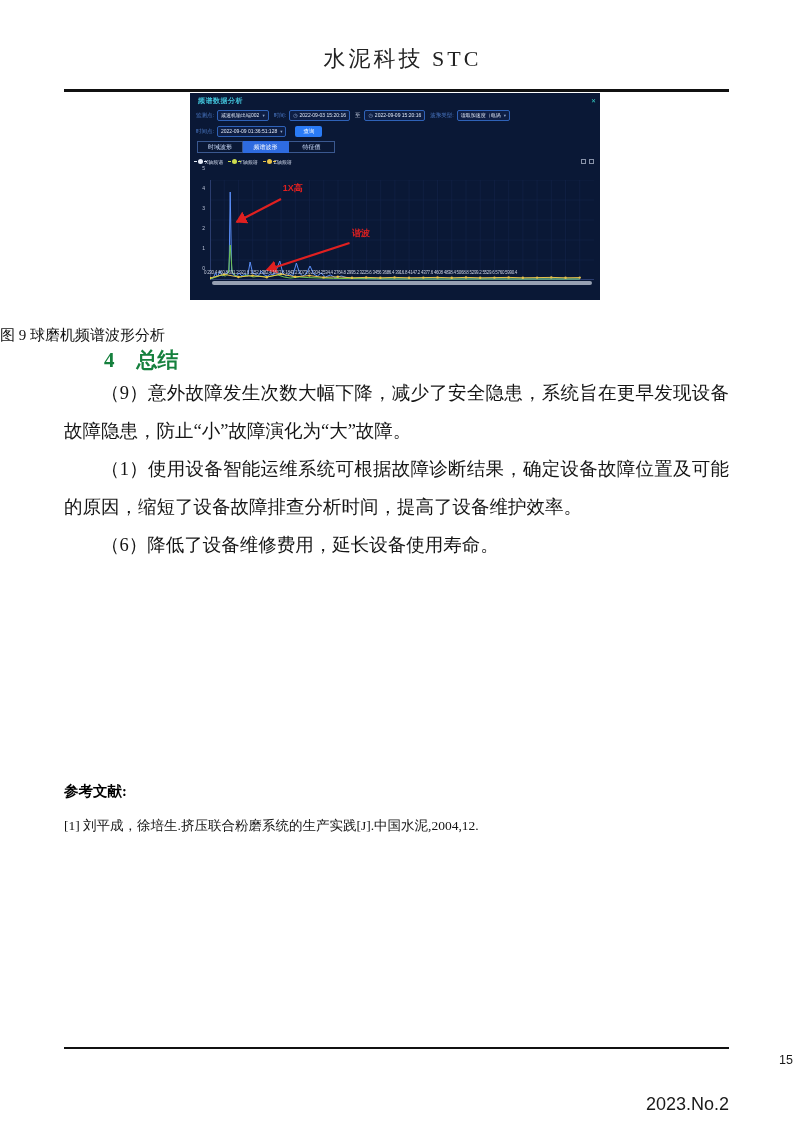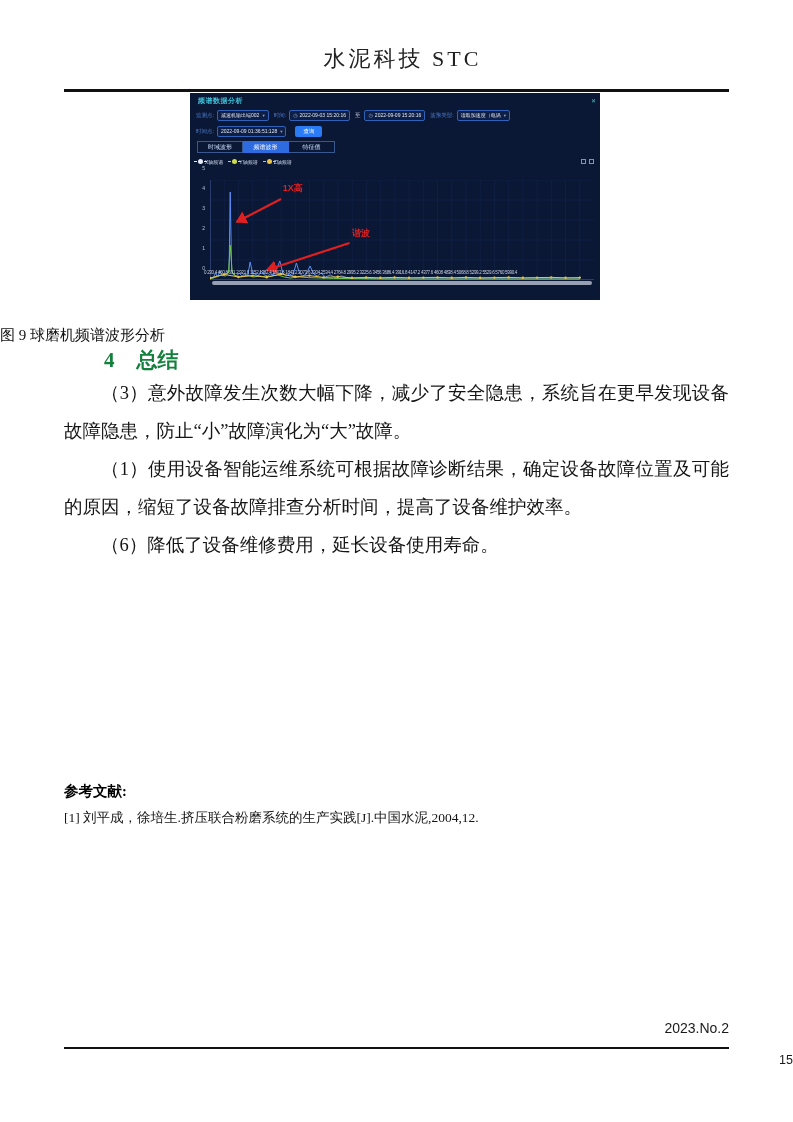--- a/index.html
+++ b/index.html
@@ -9,25 +9,25 @@
   
   .header-title { position:absolute; top:44px; left:0; width:100%; text-align:center;
                   font-size:22px; letter-spacing:3px; color:#222;padding-left:12px; }
   .header-rule { position:absolute; top:89px; left:64px; width:665px; height:3px; background:#111; }
   .figure-caption { position:absolute; top:326px; left:0; width:100%; text-align:left; font-size:15px; color:#111; }
   .section-heading { position:absolute; top:346px; left:64px; font-size:21px; font-weight:bold; color:#15803d;margin-left:40px; }
   .section-heading .num { margin-right:22px; }
   .body-text { position:absolute; top:374px; left:64px; width:665px; font-size:18.5px; line-height:38px; }
   .para { text-align:justify; text-indent:2em; color:#141414; }
   .refs { position:absolute; top:782px; left:64px; width:668px; }
-  .refs-heading { font-size:14.5px; font-weight:bold; margin-bottom:4px; color:#000; }
+  .refs-heading { font-size:14.5px; font-weight:bold; margin-bottom:12px; color:#000; }
   .ref { font-size:13.5px; line-height:25px; text-align:justify; color:#141414; }
   .footer-rule { position:absolute; top:1047px; left:64px; width:665px; height:2px; background:#111; }
   .footer-page { position:absolute; top:1053px; left:0; width:100%; text-align:right; font-size:12.5px; font-family:"Liberation Sans",sans-serif; }
-  .footer-issue { position:absolute; top:1020px; right:64px; font-size:14px; font-family:"Liberation Sans",sans-serif; }
+  .footer-issue { position:absolute; top:1094px; right:64px; font-size:18px; font-family:"Liberation Sans",sans-serif; }
 
   
   .shot { position:absolute; left:190px; top:93px; width:410px; height:207px;
           background:#0a1836; font-family:"Liberation Sans","DejaVu Sans",sans-serif; overflow:hidden; }
   .shot-titlebar { position:absolute; top:2px; left:8px; right:4px; height:11px; display:flex; align-items:center; }
   .shot-title { color:#41bfd6; font-size:7px; font-weight:bold; letter-spacing:.5px; }
   .shot-close { margin-left:auto; color:#35d0c5; font-size:6px; line-height:6px; cursor:default; }
 
   .filters { position:absolute; left:6px; top:15px; right:4px; }
   .frow { display:flex; align-items:center; height:14px; margin-bottom:2px; }
@@ -229,21 +229,21 @@
     <div class="scrollbar"></div>
   </div>
 
   <div class="figure-caption">图 9 球磨机频谱波形分析</div>
 
   <div class="section-heading">
     <span class="num">4</span><span>总结</span>
   </div>
 
   <div class="body-text">
-    <p class="para">（3）意外故障发生次数大幅下降，减少了安全隐患，系统旨在更早发现设备故障隐患，防止“小”故障演化为“大”故障。</p>
+    <p class="para">（9）意外故障发生次数大幅下降，减少了安全隐患，系统旨在更早发现设备故障隐患，防止“小”故障演化为“大”故障。</p>
     <p class="para">（1）使用设备智能运维系统可根据故障诊断结果，确定设备故障位置及可能的原因，缩短了设备故障排查分析时间，提高了设备维护效率。</p>
     <p class="para">（6）降低了设备维修费用，延长设备使用寿命。</p>
   </div>
 
   <div class="refs">
     <div class="refs-heading">参考文献:</div>
     <p class="ref">[1] 刘平成，徐培生.挤压联合粉磨系统的生产实践[J].中国水泥,2004,12.</p>
   </div>
 
   <div class="footer-rule"></div>

